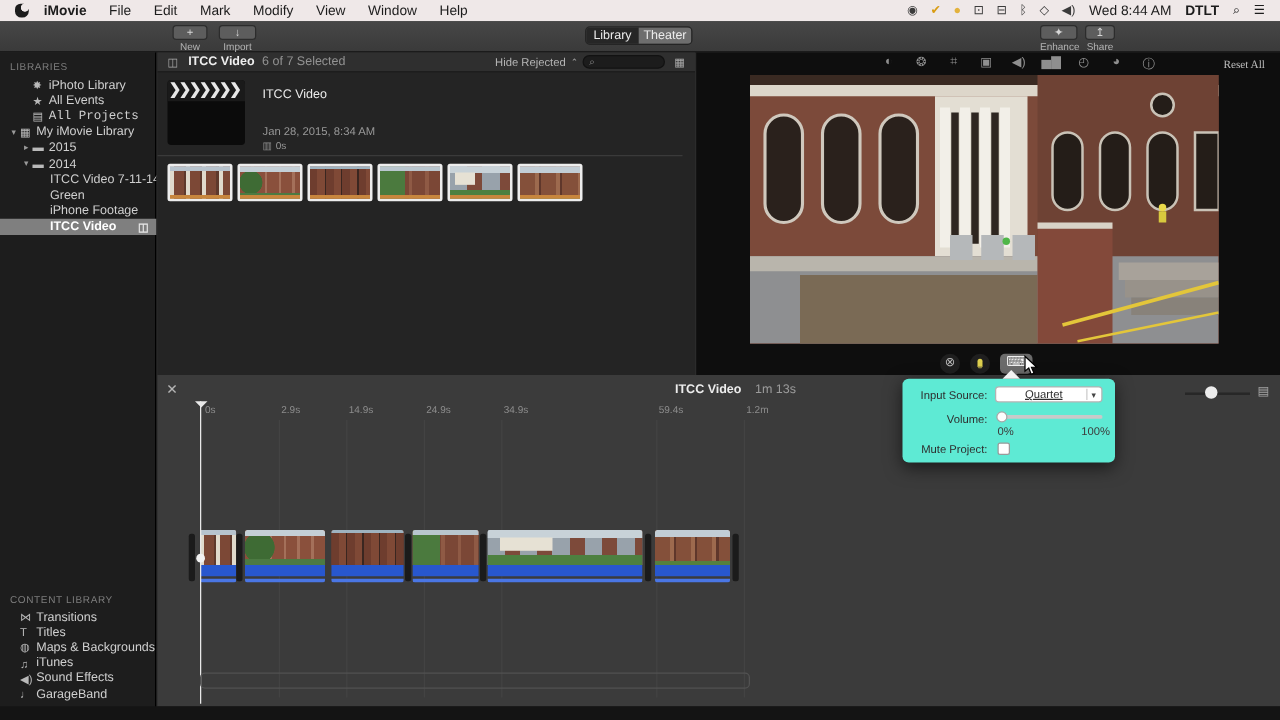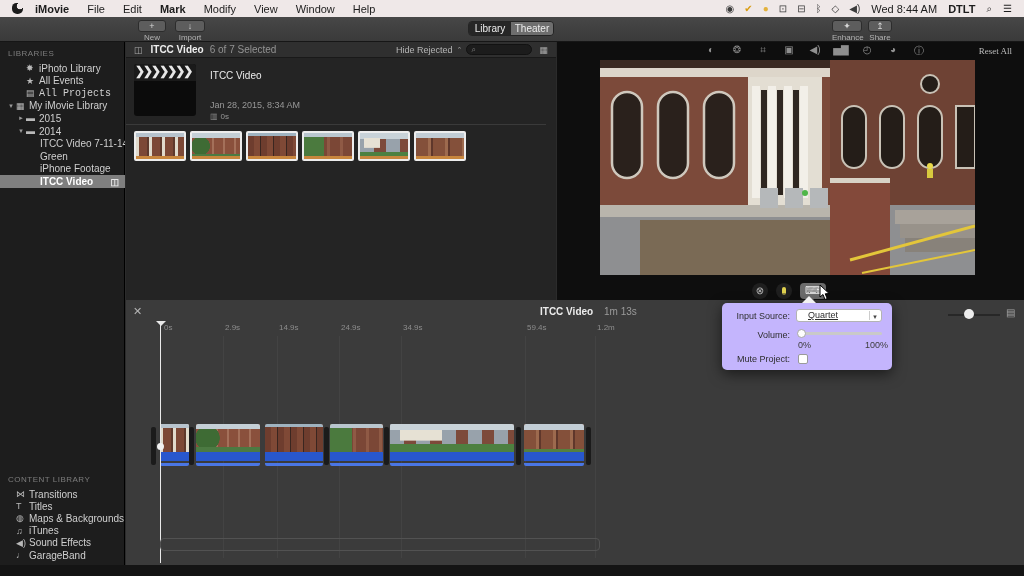--- a/index.html
+++ b/index.html
@@ -110,27 +110,27 @@
   #capture-controls { position:absolute; left:195px; top:241px; display:flex; align-items:center; gap:8px; }
   .cap-btn { width:16px; height:16px; border-radius:8px; background:#1f1f1f; color:#b9b9b9; font-size:10px;
              text-align:center; line-height:15px; }
   #mic-btn { display:flex; align-items:center; justify-content:center; }
   .mic-shape { width:4px; height:8px; background:#ded04e; border-radius:2px; border-bottom:2px solid #8f8640; }
   #input-btn { width:26px; height:16px; border-radius:4px; background:#6b6b6b; color:#f0f0f0; font-size:11px;
                text-align:center; line-height:15px; position:relative; }
   #input-btn .nub { position:absolute; left:9px; bottom:-5px; border:4px solid transparent; border-top-color:#6b6b6b; }
 
   
-  #popover { position:absolute; left:722px; top:303px; width:170px; height:67px; background:#c4b5fd;
+  #popover { position:absolute; left:722px; top:303px; width:170px; height:67px; background:#5eead4;
              border-radius:5px; box-shadow:0 4px 14px rgba(0,0,0,0.55); font-size:9px; color:#2e2e2e; z-index:30; }
   #popover::before { content:""; position:absolute; top:-7px; left:80px; border:7px solid transparent;
              border-bottom-color:#f2f2f2; border-top-width:0; }
   .pop-label { position:absolute; text-align:right; width:66px; left:2px; }
   #input-source-select { position:absolute; left:74px; top:6px; width:86px; height:13px; background:#fff;
-             border:1px solid #b3b3b3; border-radius:3px; font-size:9px; line-height:11px; padding-left:11px;text-decoration:underline; }
+             border:1px solid #b3b3b3; border-radius:3px; font-size:9px; line-height:11px; padding-left:23px;text-decoration:underline; }
   #input-source-select .dd-arrow { position:absolute; right:1px; top:1px; width:11px; height:9px;
              font-size:7px; text-align:center; color:#444; border-left:1px solid #ccc; }
   #volume-slider { position:absolute; left:76px; top:29px; width:84px; height:3px; background:#c9c9c9; border-radius:2px; }
   #volume-knob { position:absolute; left:-1px; top:-3px; width:9px; height:9px; background:#fdfdfd;
              border:1px solid #a6a6a6; border-radius:50%; }
   #vol-min { position:absolute; left:76px; top:37px; color:#3c3c3c; }
   #vol-max { position:absolute; left:143px; top:37px; color:#3c3c3c; }
   #mute-checkbox { position:absolute; left:76px; top:51px; width:10px; height:10px; background:#fff;
              border:1px solid #9a9a9a; border-radius:2px; }
 
@@ -165,21 +165,21 @@
 <body>
 
 <div id="stage">
 
   <div id="menubar">
     <div id="apple-logo"></div>
     <div id="menu-items" style="display:flex;">
         <div class="menu-item bold" style="display: inline-block;">iMovie</div>
         <div class="menu-item" style="display: inline-block;">File</div>
         <div class="menu-item" style="display: inline-block;">Edit</div>
-        <div class="menu-item" style="display: inline-block; font-weight: bold;">Mark</div>
+        <div class="menu-item" style="display: inline-block;">Mark</div>
         <div class="menu-item" style="display: inline-block;">Modify</div>
         <div class="menu-item" style="display: inline-block;">View</div>
         <div class="menu-item" style="display: inline-block;">Window</div>
         <div class="menu-item" style="display: inline-block;">Help</div>
       </div>
     <div id="menu-right">
       <span id="status-icons" style="display:flex;gap:10px;">
           <div class="status-icon" style="color: rgb(59, 59, 59);">◉</div>
           <div class="status-icon" style="color: rgb(217, 156, 18);">✔</div>
           <div class="status-icon" style="color: rgb(227, 178, 60);">●</div>

